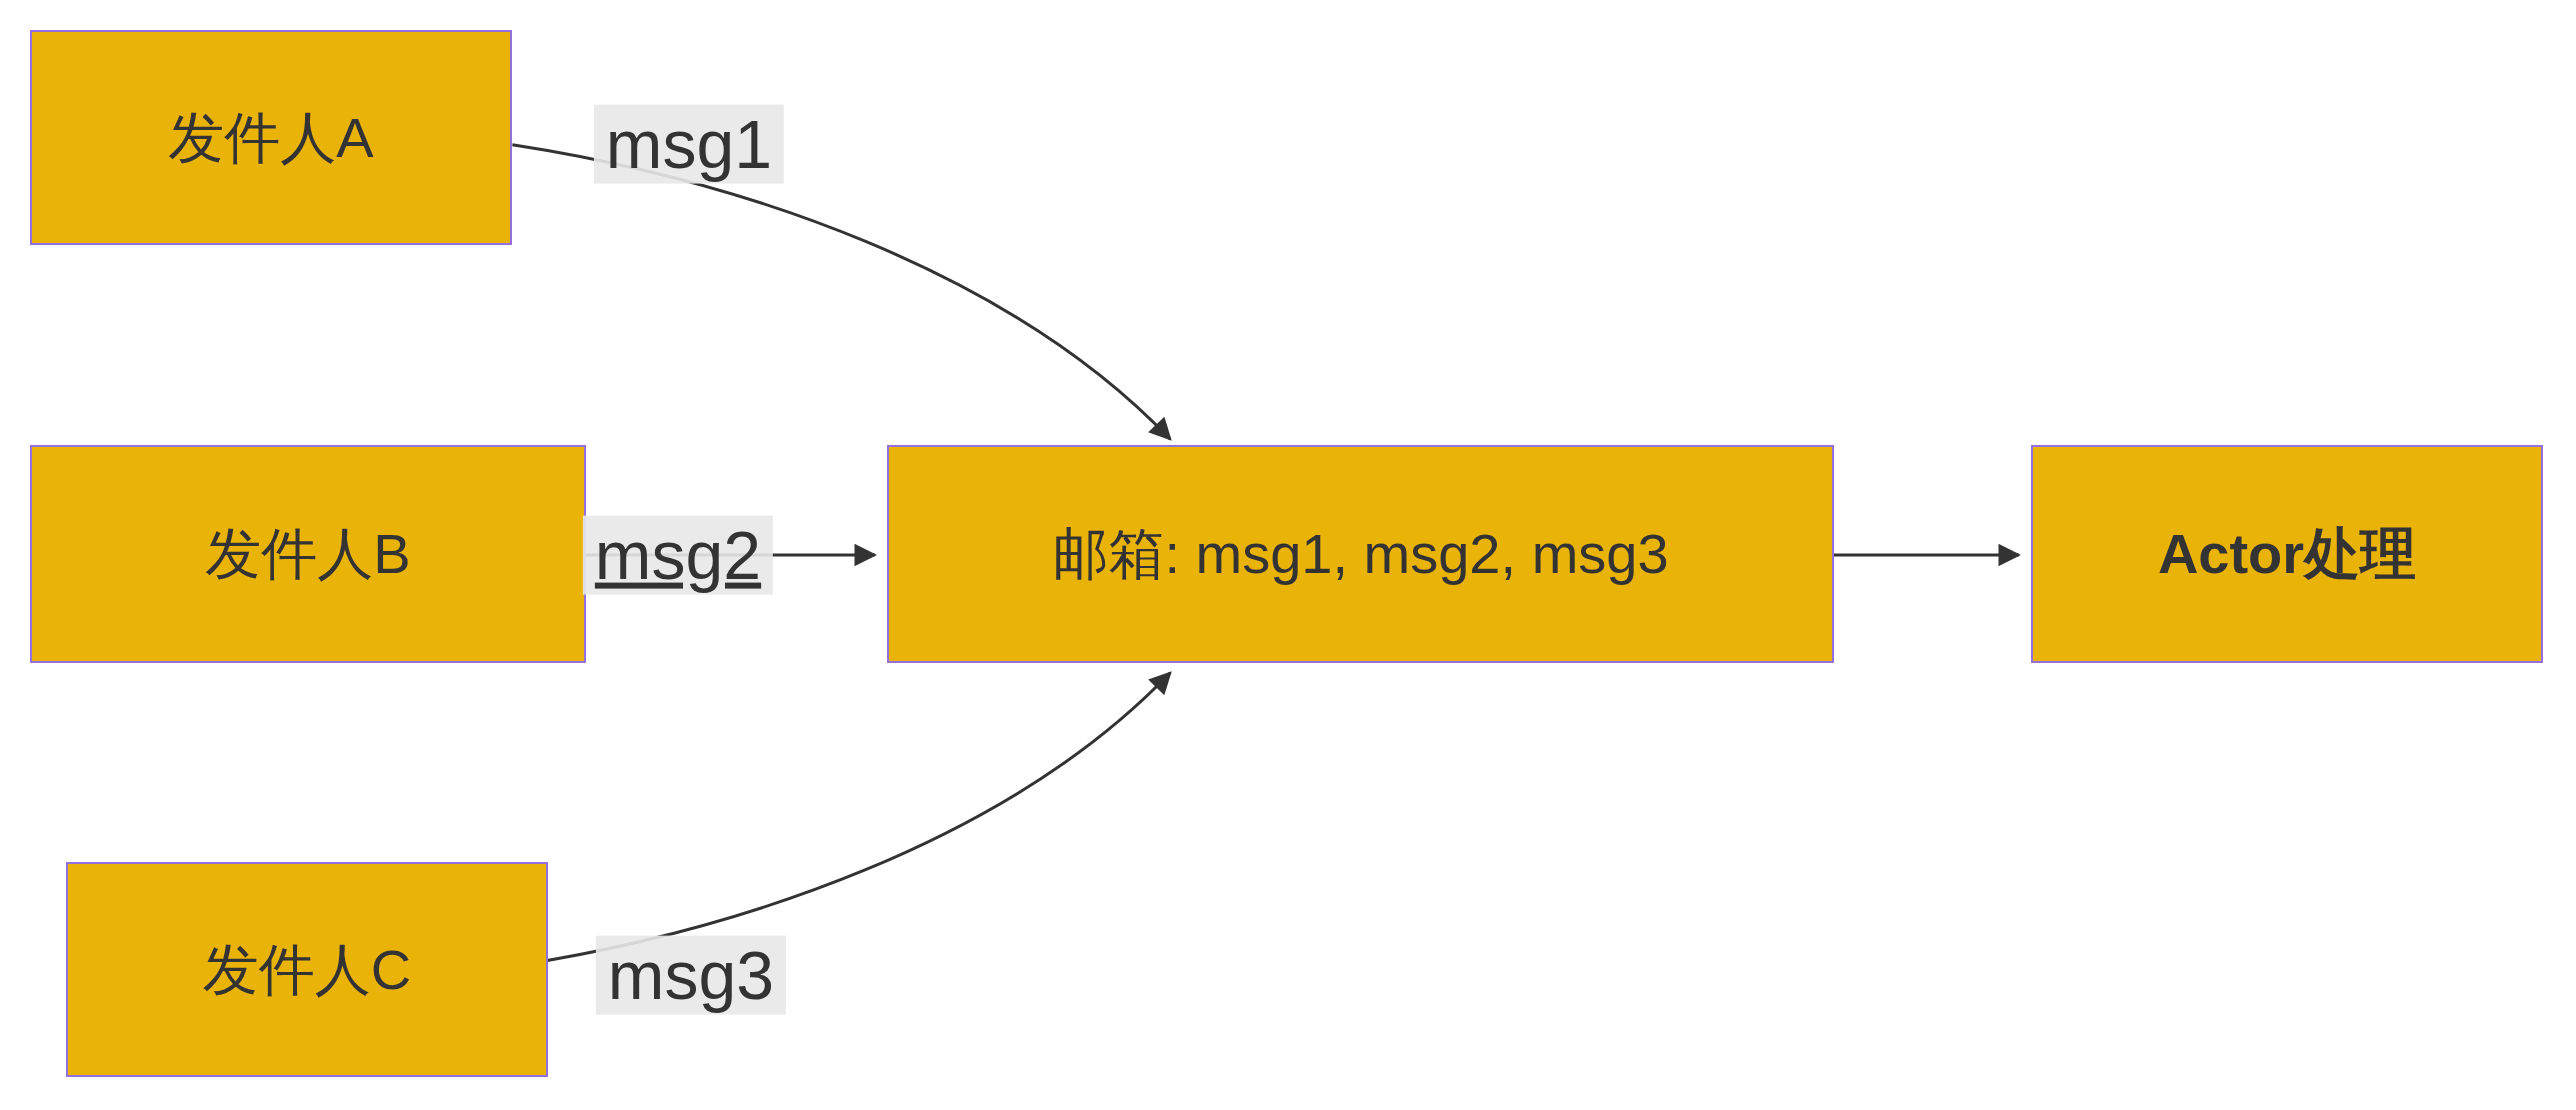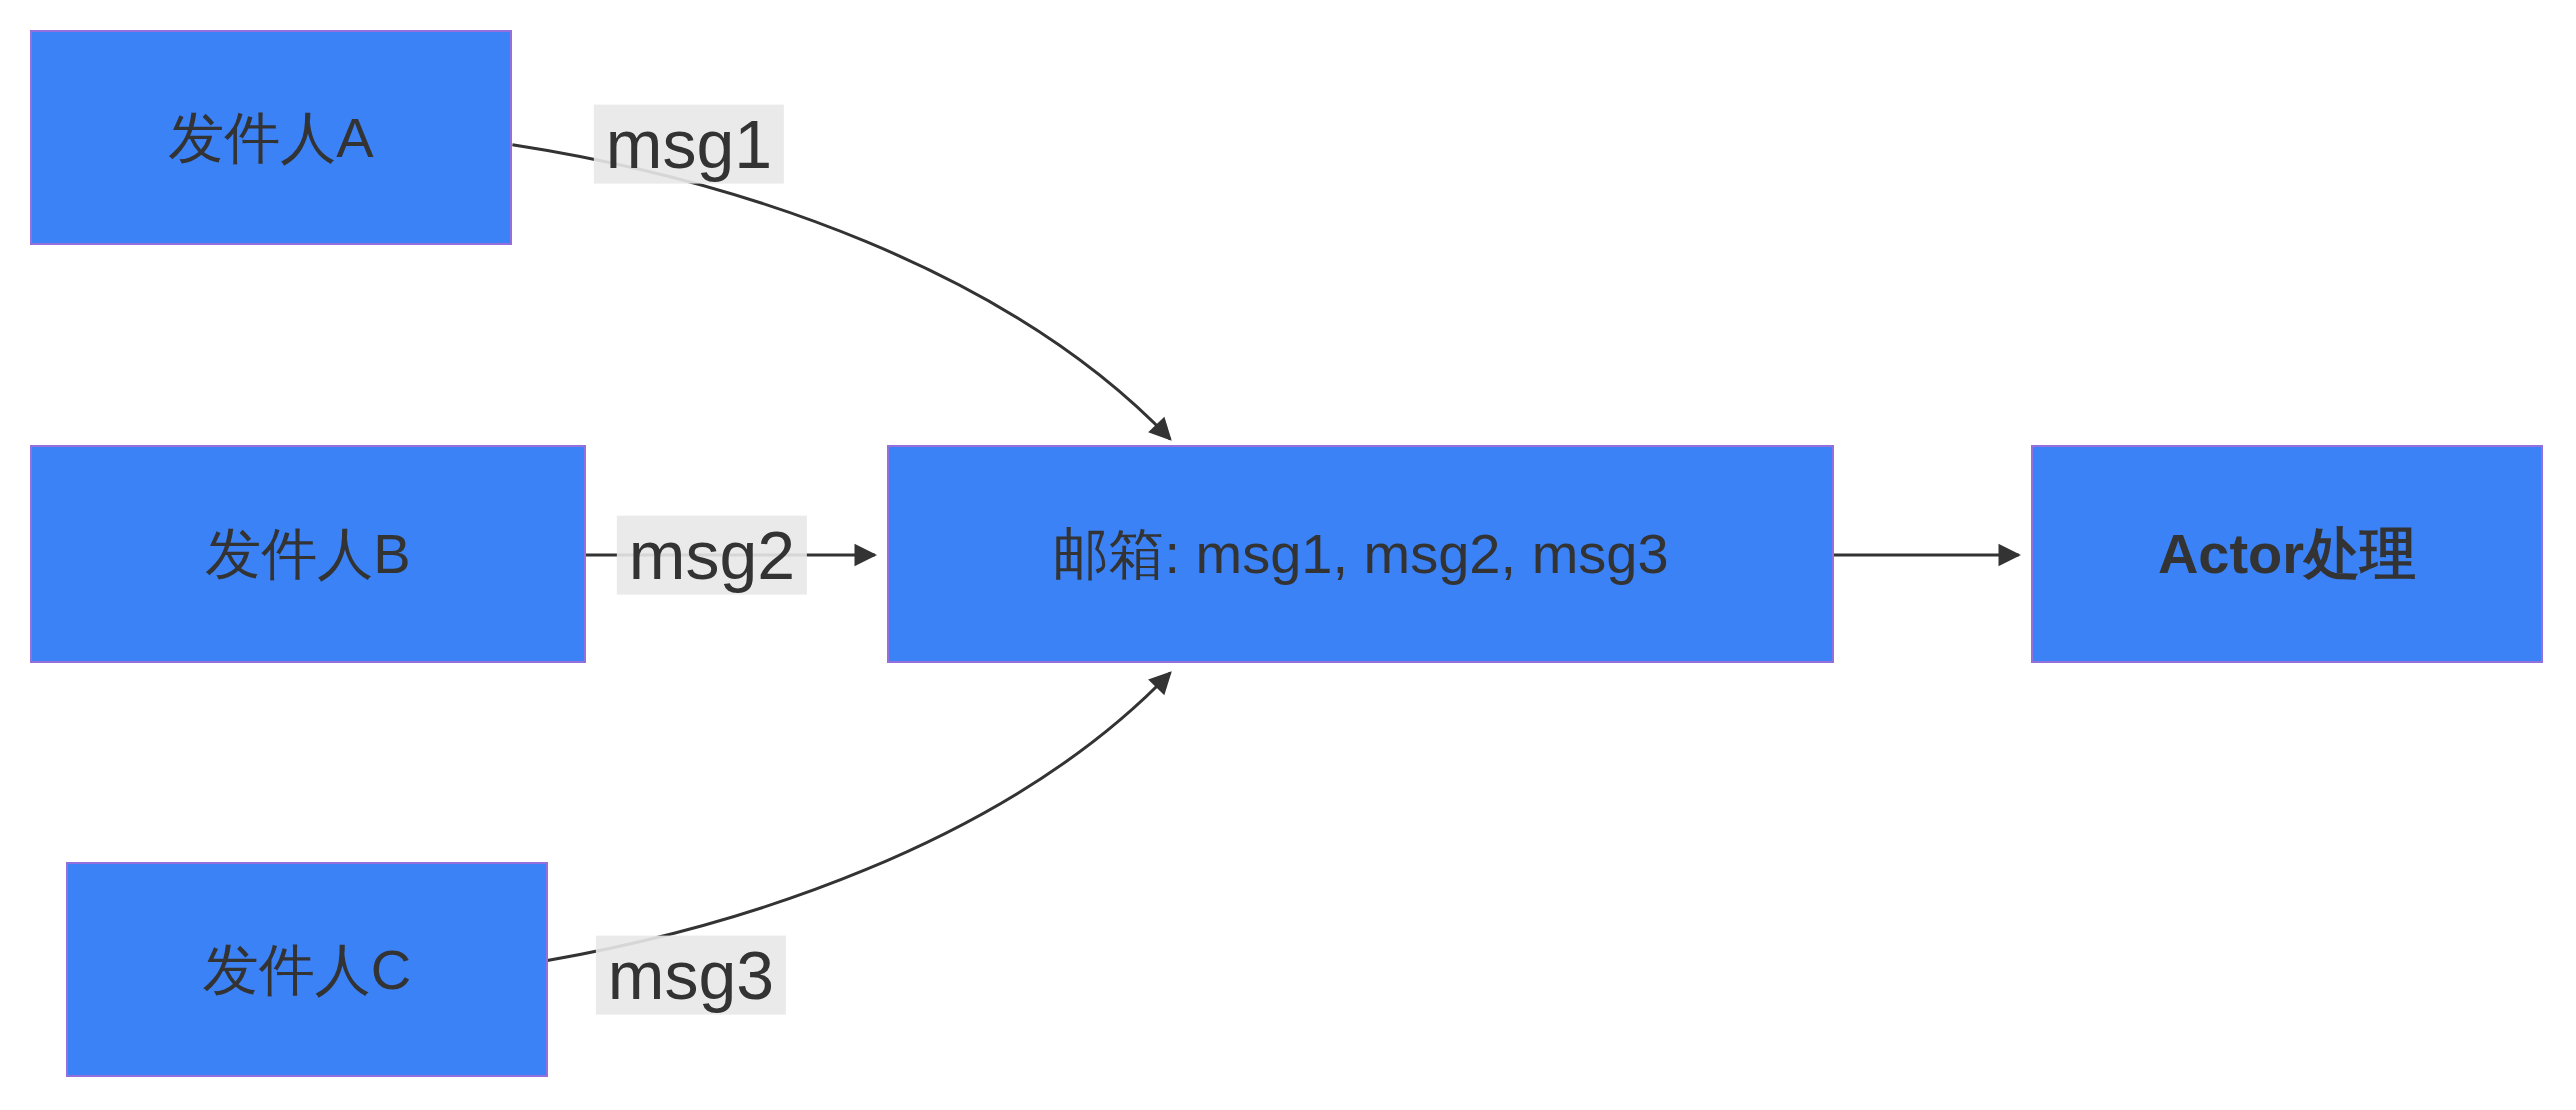--- a/index.html
+++ b/index.html
@@ -20,21 +20,21 @@
   svg.edges {
     position: absolute;
     left: 0;
     top: 0;
     width: 2576px;
     height: 1110px;
   }
   .node {
     position: absolute;
     box-sizing: border-box;
-    background: #3b82f6;
+    background: #eab308;
     border: 2px solid #9370DB;
     color: #333333;
     display: flex;
     align-items: center;
     justify-content: center;
     font-size: 56px;
     line-height: 1.2;
     text-align: center;
     white-space: nowrap;
   }
@@ -47,21 +47,21 @@
     position: absolute;
     transform: translate(-50%, -50%);
     background: rgba(232,232,232,0.9);
     color: #333333;
     font-size: 68px;
     line-height: 1.1;
     padding: 2px 12px;
     white-space: nowrap;
   }
   #label-msg1 { left: 689px; top: 144px; }
-  #label-msg2 { left: 712px; top: 555px; }
+  #label-msg2 { left: 678px; top: 555px; text-decoration: underline; }
   #label-msg3 { left: 691px; top: 975px; }
 </style>
 </head>
 <body>
 
 <div class="canvas">
 
   <svg class="edges" viewBox="0 0 2580 1112" xmlns="http://www.w3.org/2000/svg">
     <defs>
       <marker id="arrowhead" viewBox="0 0 12 12" refX="10" refY="6" markerWidth="9" markerHeight="9" orient="auto-start-reverse">

